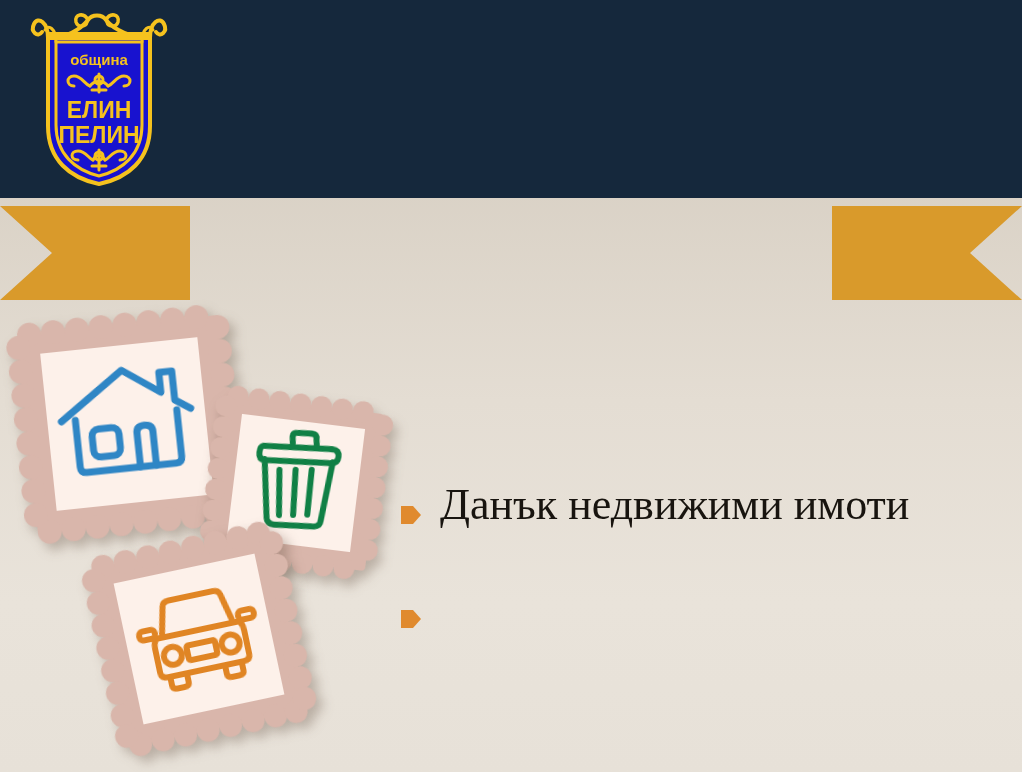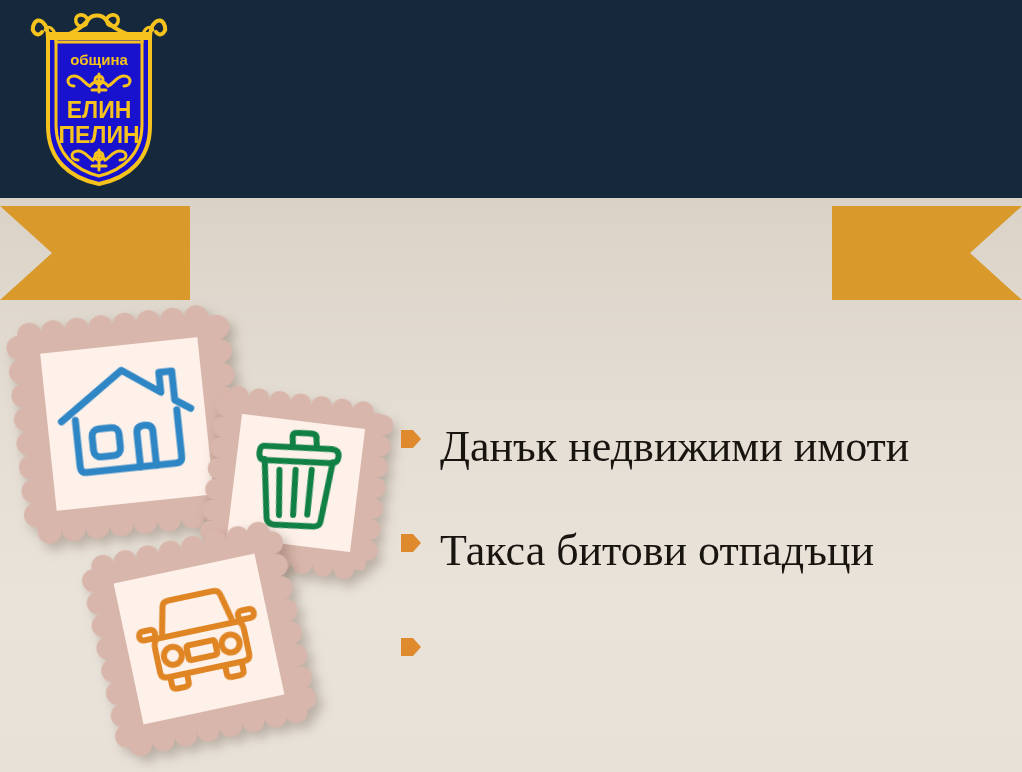--- a/index.html
+++ b/index.html
@@ -116,21 +116,21 @@
 
   
   .bullet-list {
     position: absolute;
     left: 400px; top: 424px;
     width: 615px;
     z-index: 4;
   }
   .bullet-row {
     display: flex;
-    align-items: flex-start;
+    align-items: flex-end;
     height: 104px;
   }
   .bullet-marker {
     flex: 0 0 auto;
     width: 22px;
     height: 26px;
     margin-right: 18px;
     margin-top: 2px;
   }
   .bullet-marker svg { display:block; width:22px; height:26px; }
@@ -360,28 +360,20 @@
 
     <div class="bullet-row">
       <span class="bullet-marker">
         <svg viewBox="0 0 22 26" xmlns="http://www.w3.org/2000/svg">
           <path d="M1 4 L13 4 L21 13 L13 22 L1 22 Z" fill="#e08a2e"></path>
         </svg>
       </span>
       <span class="bullet-text">Данък недвижими имоти</span>
     </div>
 
-    <div class="bullet-row">
-      <span class="bullet-marker">
-        <svg viewBox="0 0 22 26" xmlns="http://www.w3.org/2000/svg">
-          <path d="M1 4 L13 4 L21 13 L13 22 L1 22 Z" fill="#e08a2e"></path>
-        </svg>
-      </span>
-      <span class="bullet-text">Такса битови отпадъци</span>
-    </div>
 
     <div class="bullet-row">
       <span class="bullet-marker">
         <svg viewBox="0 0 22 26" xmlns="http://www.w3.org/2000/svg">
           <path d="M1 4 L13 4 L21 13 L13 22 L1 22 Z" fill="#e08a2e"></path>
         </svg>
       </span>
     </div>
 
   </div>

